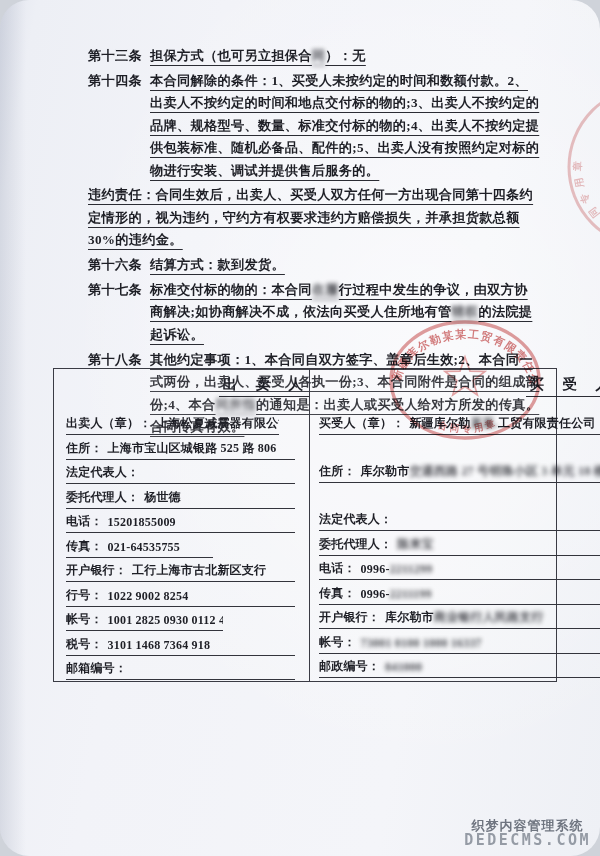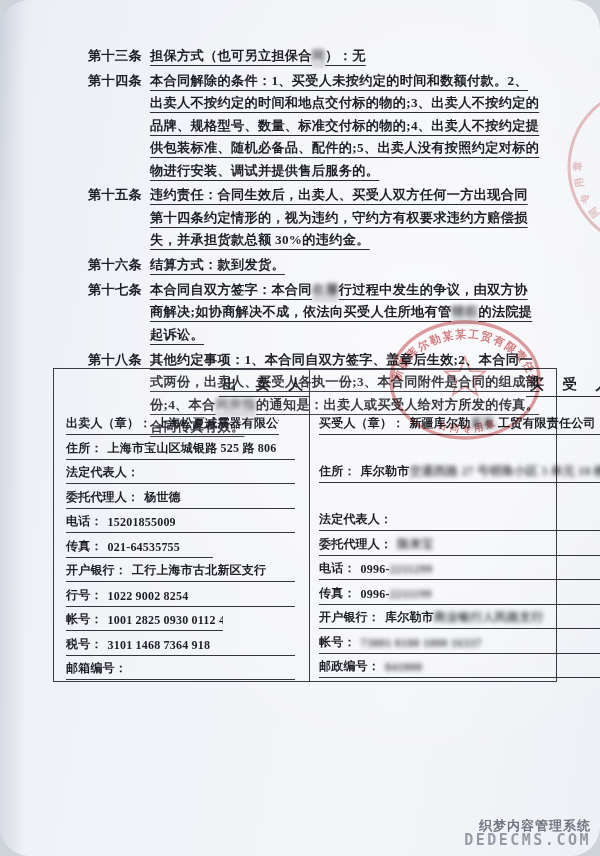--- a/index.html
+++ b/index.html
@@ -41,51 +41,50 @@
   #seller-rows .row:nth-child(9){margin-right:72px;}
   #buyer-rows .row:nth-child(1){height:30px;}
   #buyer-rows .row:nth-child(2){height:48px;}
   #buyer-rows .row:nth-child(3){height:48px;}
   #buyer-rows{margin-right:10px;}
   
   .seal{position:absolute;mix-blend-mode:multiply;filter:blur(.5px);pointer-events:none;}
   .seal-main{left:386px;top:317px;width:158px;height:127px;opacity:.88;}
   .seal-edge{left:537px;top:72px;width:190px;height:200px;opacity:.8;}
   
-  .watermark{position:absolute;right:9px;bottom:9px;text-align:right;line-height:14px;
+  .watermark{position:absolute;right:9px;bottom:9px;text-align:center;line-height:14px;
     font-family:"DejaVu Sans","Liberation Sans",sans-serif;}
   .wm-cn{font-size:13px;font-weight:bold;color:#6f7580;letter-spacing:1px;}
   .wm-en{font-size:15px;font-weight:bold;color:#959ba5;letter-spacing:2.5px;
     font-family:"DejaVu Sans Mono","Liberation Mono",monospace;}
 </style>
 </head>
 <body>
 
 <div class="page">
 
   <div class="clauses" id="clauses">
       <div class="clause">
         <span class="clause-label">第十三条</span>
         <span class="clause-body"><span>担保方式（也可另立担保合</span><span class="redact">同</span><span>）：无</span></span>
       </div>
       <div class="clause">
         <span class="clause-label">第十四条</span>
         <span class="clause-body"><span>本合同解除的条件：1、买受人未按约定的时间和数额付款。2、出卖人不按约定的时间和地点交付标的物的;3、出卖人不按约定的品牌、规格型号、数量、标准交付标的物的;4、出卖人不按约定提供包装标准、随机必备品、配件的;5、出卖人没有按照约定对标的物进行安装、调试并提供售后服务的。</span></span>
       </div>
       <div class="clause">
-        <span class="clause-label">第十五条</span>
         <span class="clause-body"><span>违约责任：合同生效后，出卖人、买受人双方任何一方出现合同第十四条约定情形的，视为违约，守约方有权要求违约方赔偿损失，并承担货款总额 30%的违约金。</span></span>
       </div>
       <div class="clause">
         <span class="clause-label">第十六条</span>
         <span class="clause-body"><span>结算方式：款到发货。</span></span>
       </div>
       <div class="clause">
         <span class="clause-label">第十七条</span>
-        <span class="clause-body"><span>本合同自双方签字：本合同</span><span class="redact">在履</span><span>行过程中发生的争议，由双方协商解决;如协商解决不成，依法向买受人住所地有管</span><span class="redact">辖权</span><span>的法院提起诉讼。</span></span>
+        <span class="clause-body"><span>标准交付标的物的：本合同</span><span class="redact">在履</span><span>行过程中发生的争议，由双方协商解决;如协商解决不成，依法向买受人住所地有管</span><span class="redact">辖权</span><span>的法院提起诉讼。</span></span>
       </div>
       <div class="clause">
         <span class="clause-label">第十八条</span>
         <span class="clause-body"><span>其他约定事项：1、本合同自双方签字、盖章后生效;2、本合同一式两份，出卖人、买受人各执一份;3、本合同附件是合同的组成部份;4、本合</span><span class="redact">同所指</span><span>的通知是：出卖人或买受人给对方所发的传真。合同传真有效。</span></span>
       </div>
     </div>
 
   <div class="parties">
     <div class="cell seller">
       <div class="cell-header">

